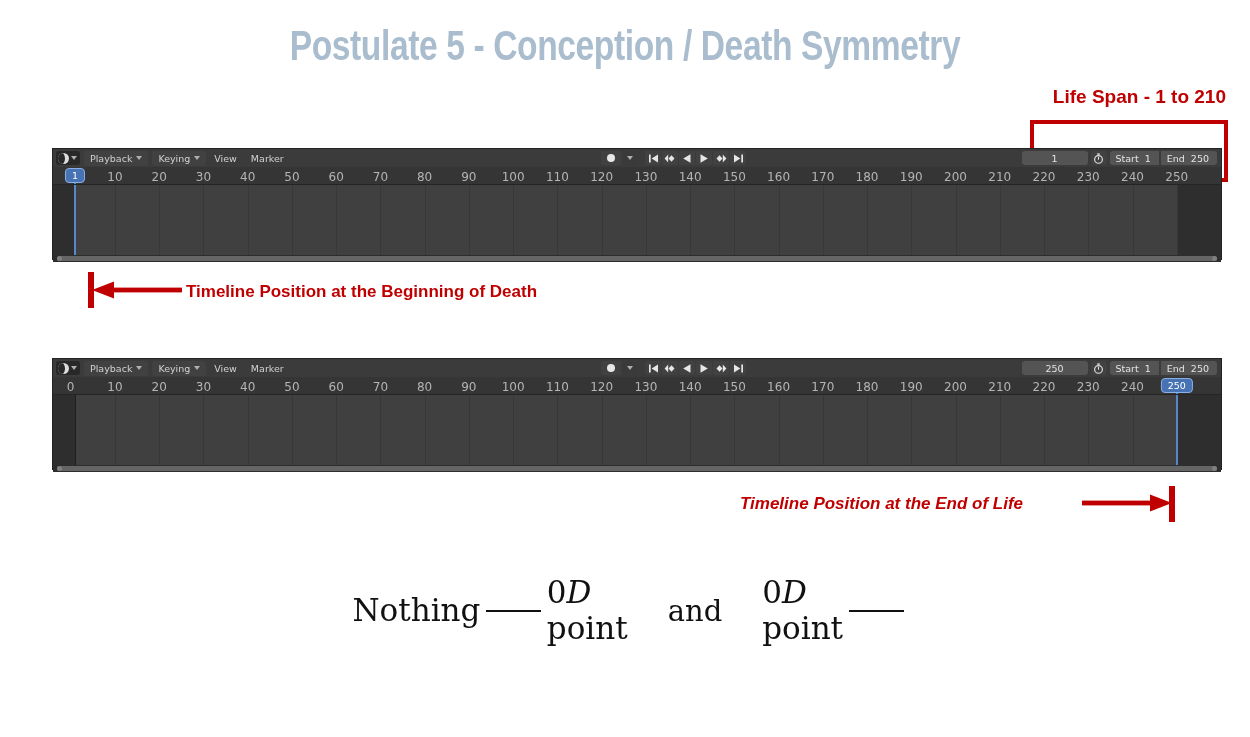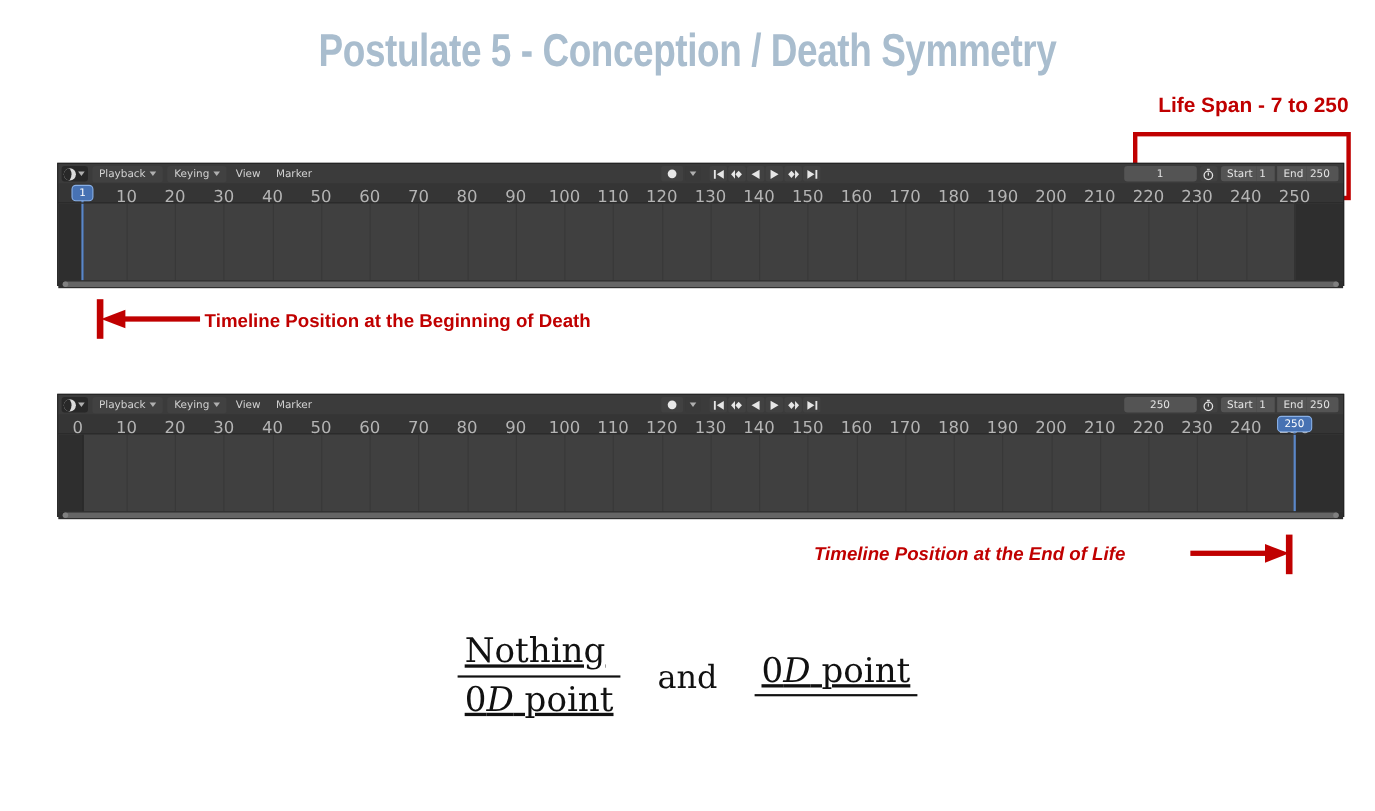--- a/index.html
+++ b/index.html
@@ -104,21 +104,21 @@
   .range-cell.lbl{padding-right:3px;}
   .range-cell.val{padding-left:3px;padding-right:8px;}
   .range-gap{width:2px;background:#3b3b3b;}
 
   
   .tl-ruler{
     position:relative;height:17px;background:#353535;border-bottom:1px solid #252525;
   }
   .tick-lbl{
     position:absolute;top:3px;transform:translateX(-50%);
-    color:#b4b4b4;font-size:15px;white-space:nowrap;
+    color:#b4b4b4;font-size:12px;white-space:nowrap;
   }
 
   
   .tl-canvas{position:relative;height:70px;background:#404040;overflow:hidden;}
   .tl-canvas .gridline{position:absolute;top:0;bottom:0;width:1px;background:#383838;}
   .oob{position:absolute;top:0;bottom:0;background:#2e2e2e;}
   .oob-edge{position:absolute;top:0;bottom:0;width:1px;background:#1f1f1f;}
 
   
   .playhead{position:absolute;top:0;bottom:0;width:2px;background:#5a87c9;}
@@ -143,33 +143,33 @@
   
   .red-bar{position:absolute;width:6px;background:#c00000;}
   .arrow-svg{position:absolute;}
 
   
   .math-row{
     position:absolute;left:0;top:575px;width:1250px;
     display:flex;align-items:center;justify-content:center;gap:34px;
     font-family:"DejaVu Serif","Liberation Serif",serif;color:#111111;
   }
-  .frac{display:inline-flex;flex-direction:column;align-items:flex-start;text-decoration:underline;}
+  .frac{display:inline-flex;flex-direction:row;align-items:center;}
   .frac .num{font-size:31px;line-height:1.15;padding:0 6px;}
   .frac .den{font-size:31px;line-height:1.15;padding:0 6px;}
   .frac .bar{height:2px;background:#111;width:100%;margin:3px 0;}
   .conj{font-size:29px;}
   .ital{font-style:italic;}
 </style>
 </head>
 <body>
 
 <div class="slide-title">Postulate 5 - Conception / Death Symmetry</div>
 
-<div class="ann-text" id="lifespan-label">Life Span - 7 to 250</div>
+<div class="ann-text" id="lifespan-label">Life Span - 1 to 210</div>
 <div class="red-box"></div>
 
 <div class="timeline" id="timeline-top">
 
   <div class="tl-header">
     <div class="editor-type-btn">
       <span class="clock-glyph"></span>
       <span class="chev"></span>
     </div>
     <div class="menu-item menu-btn">

